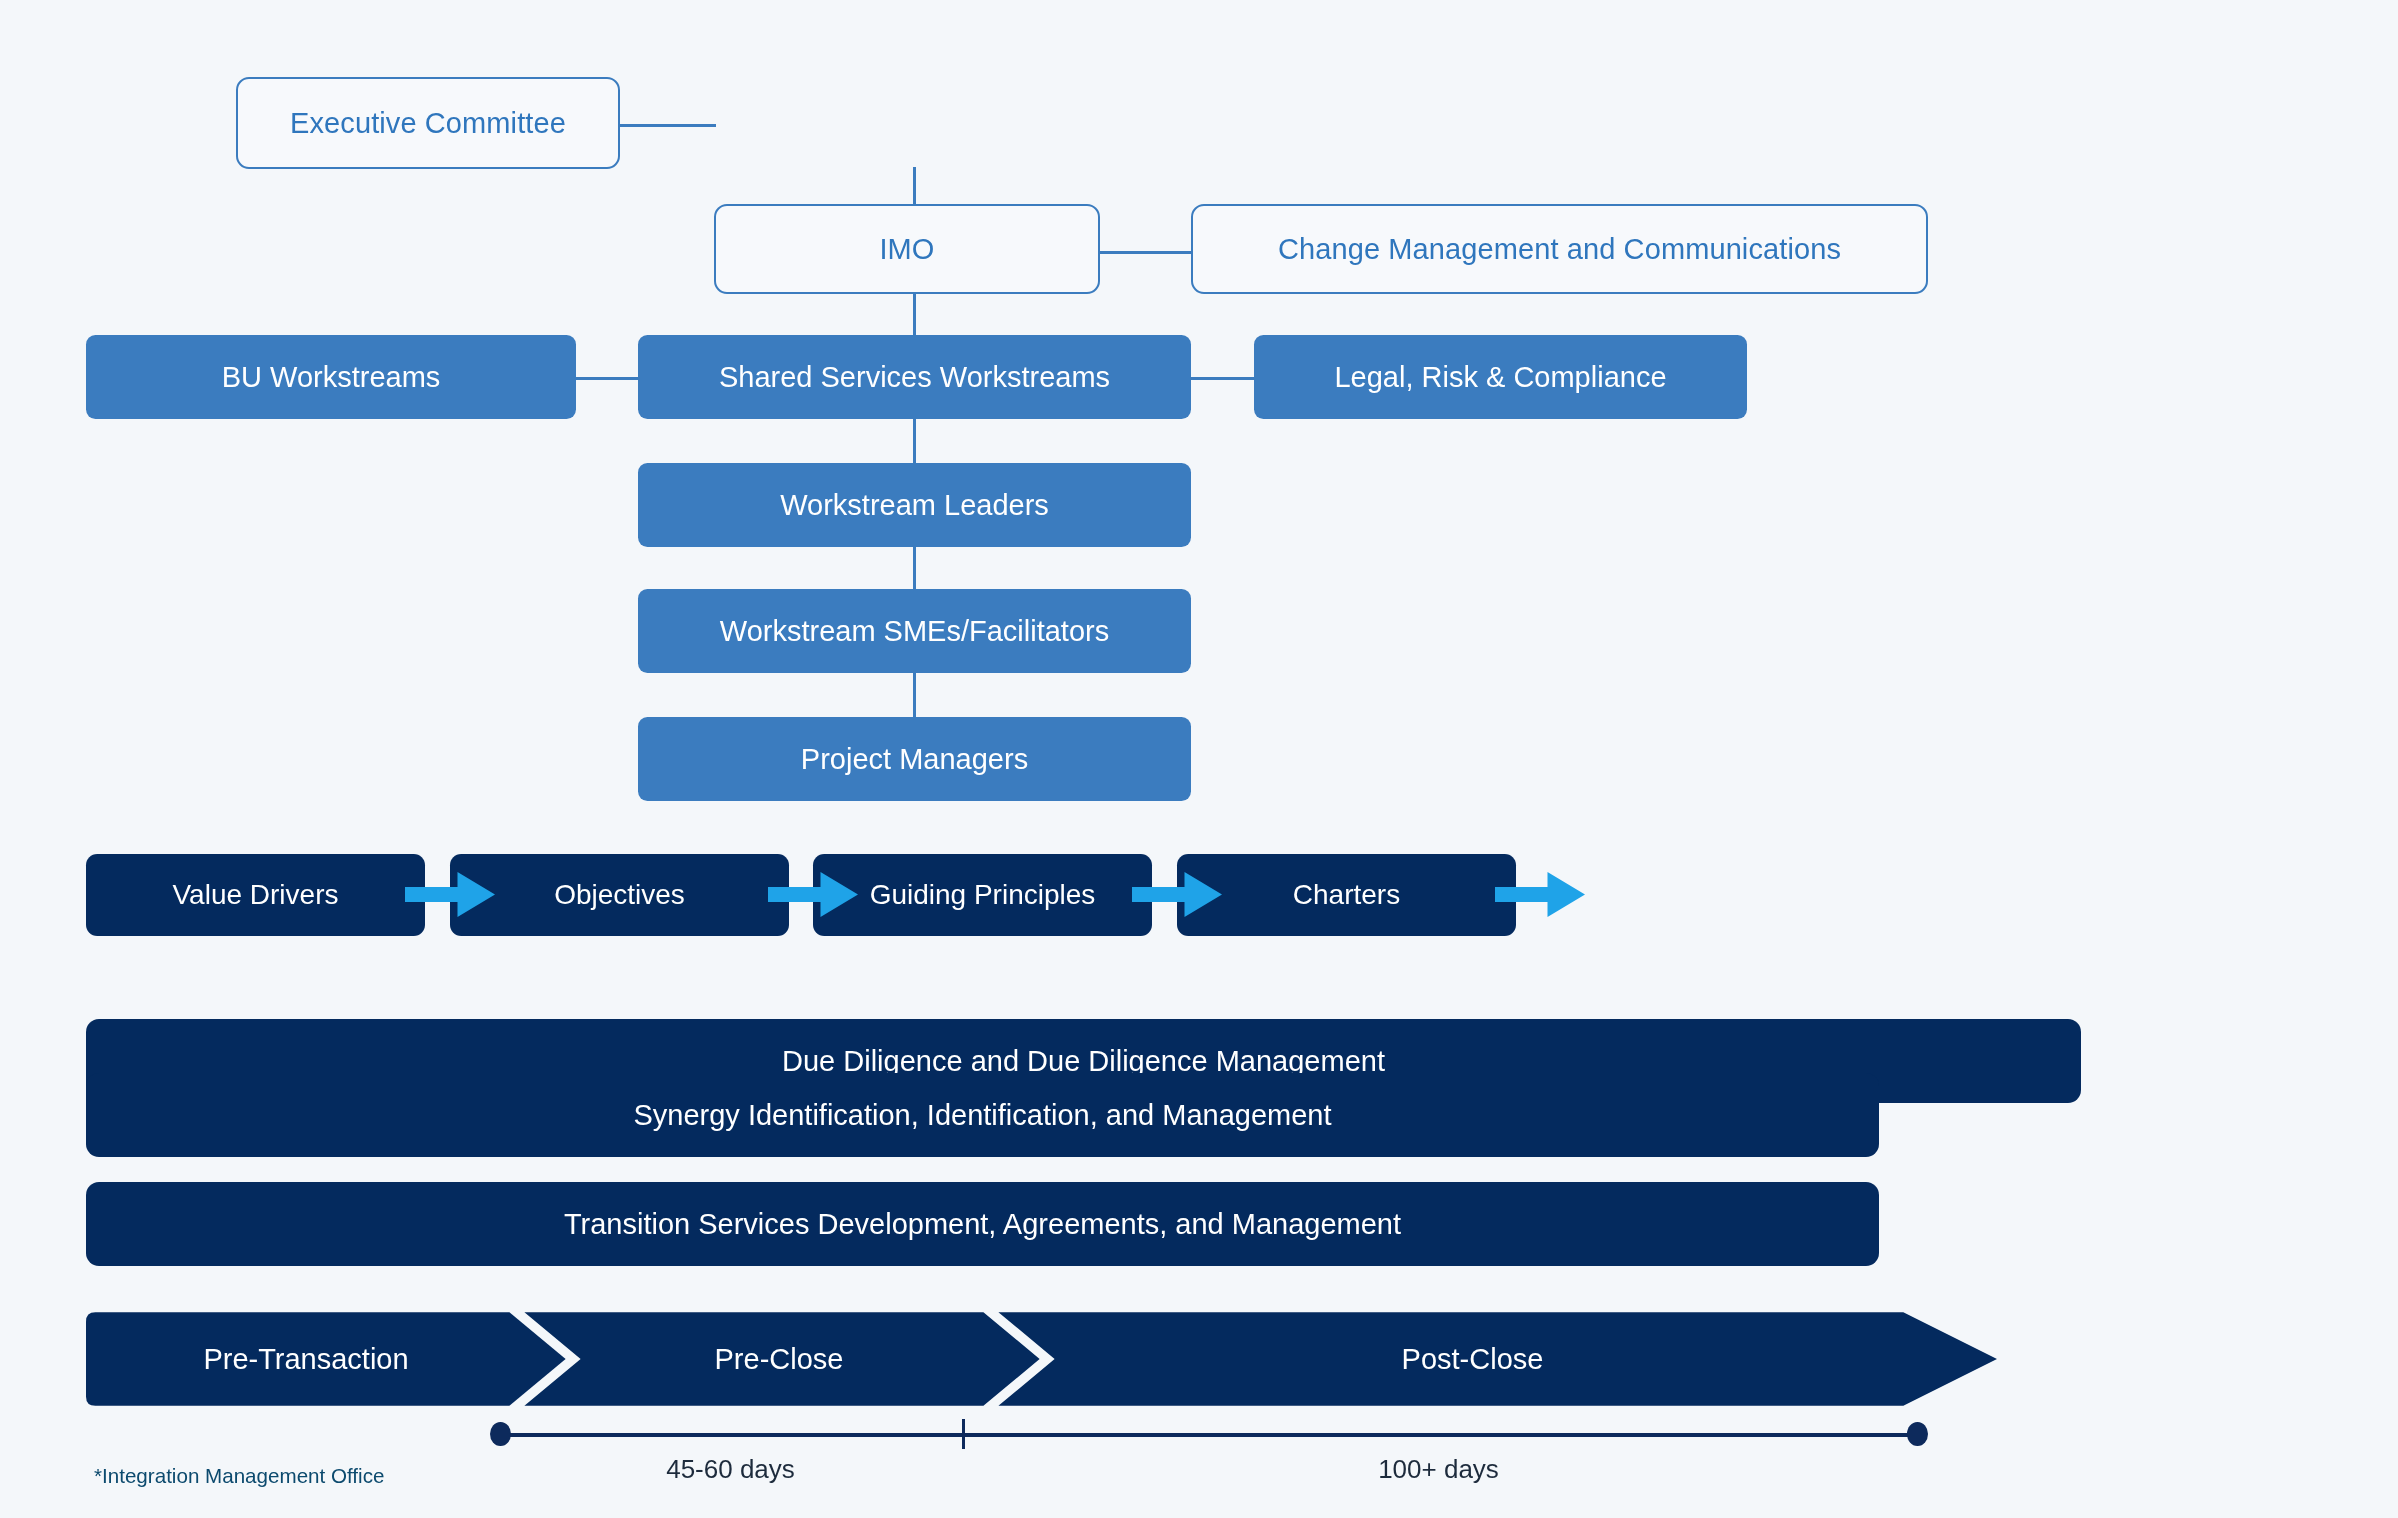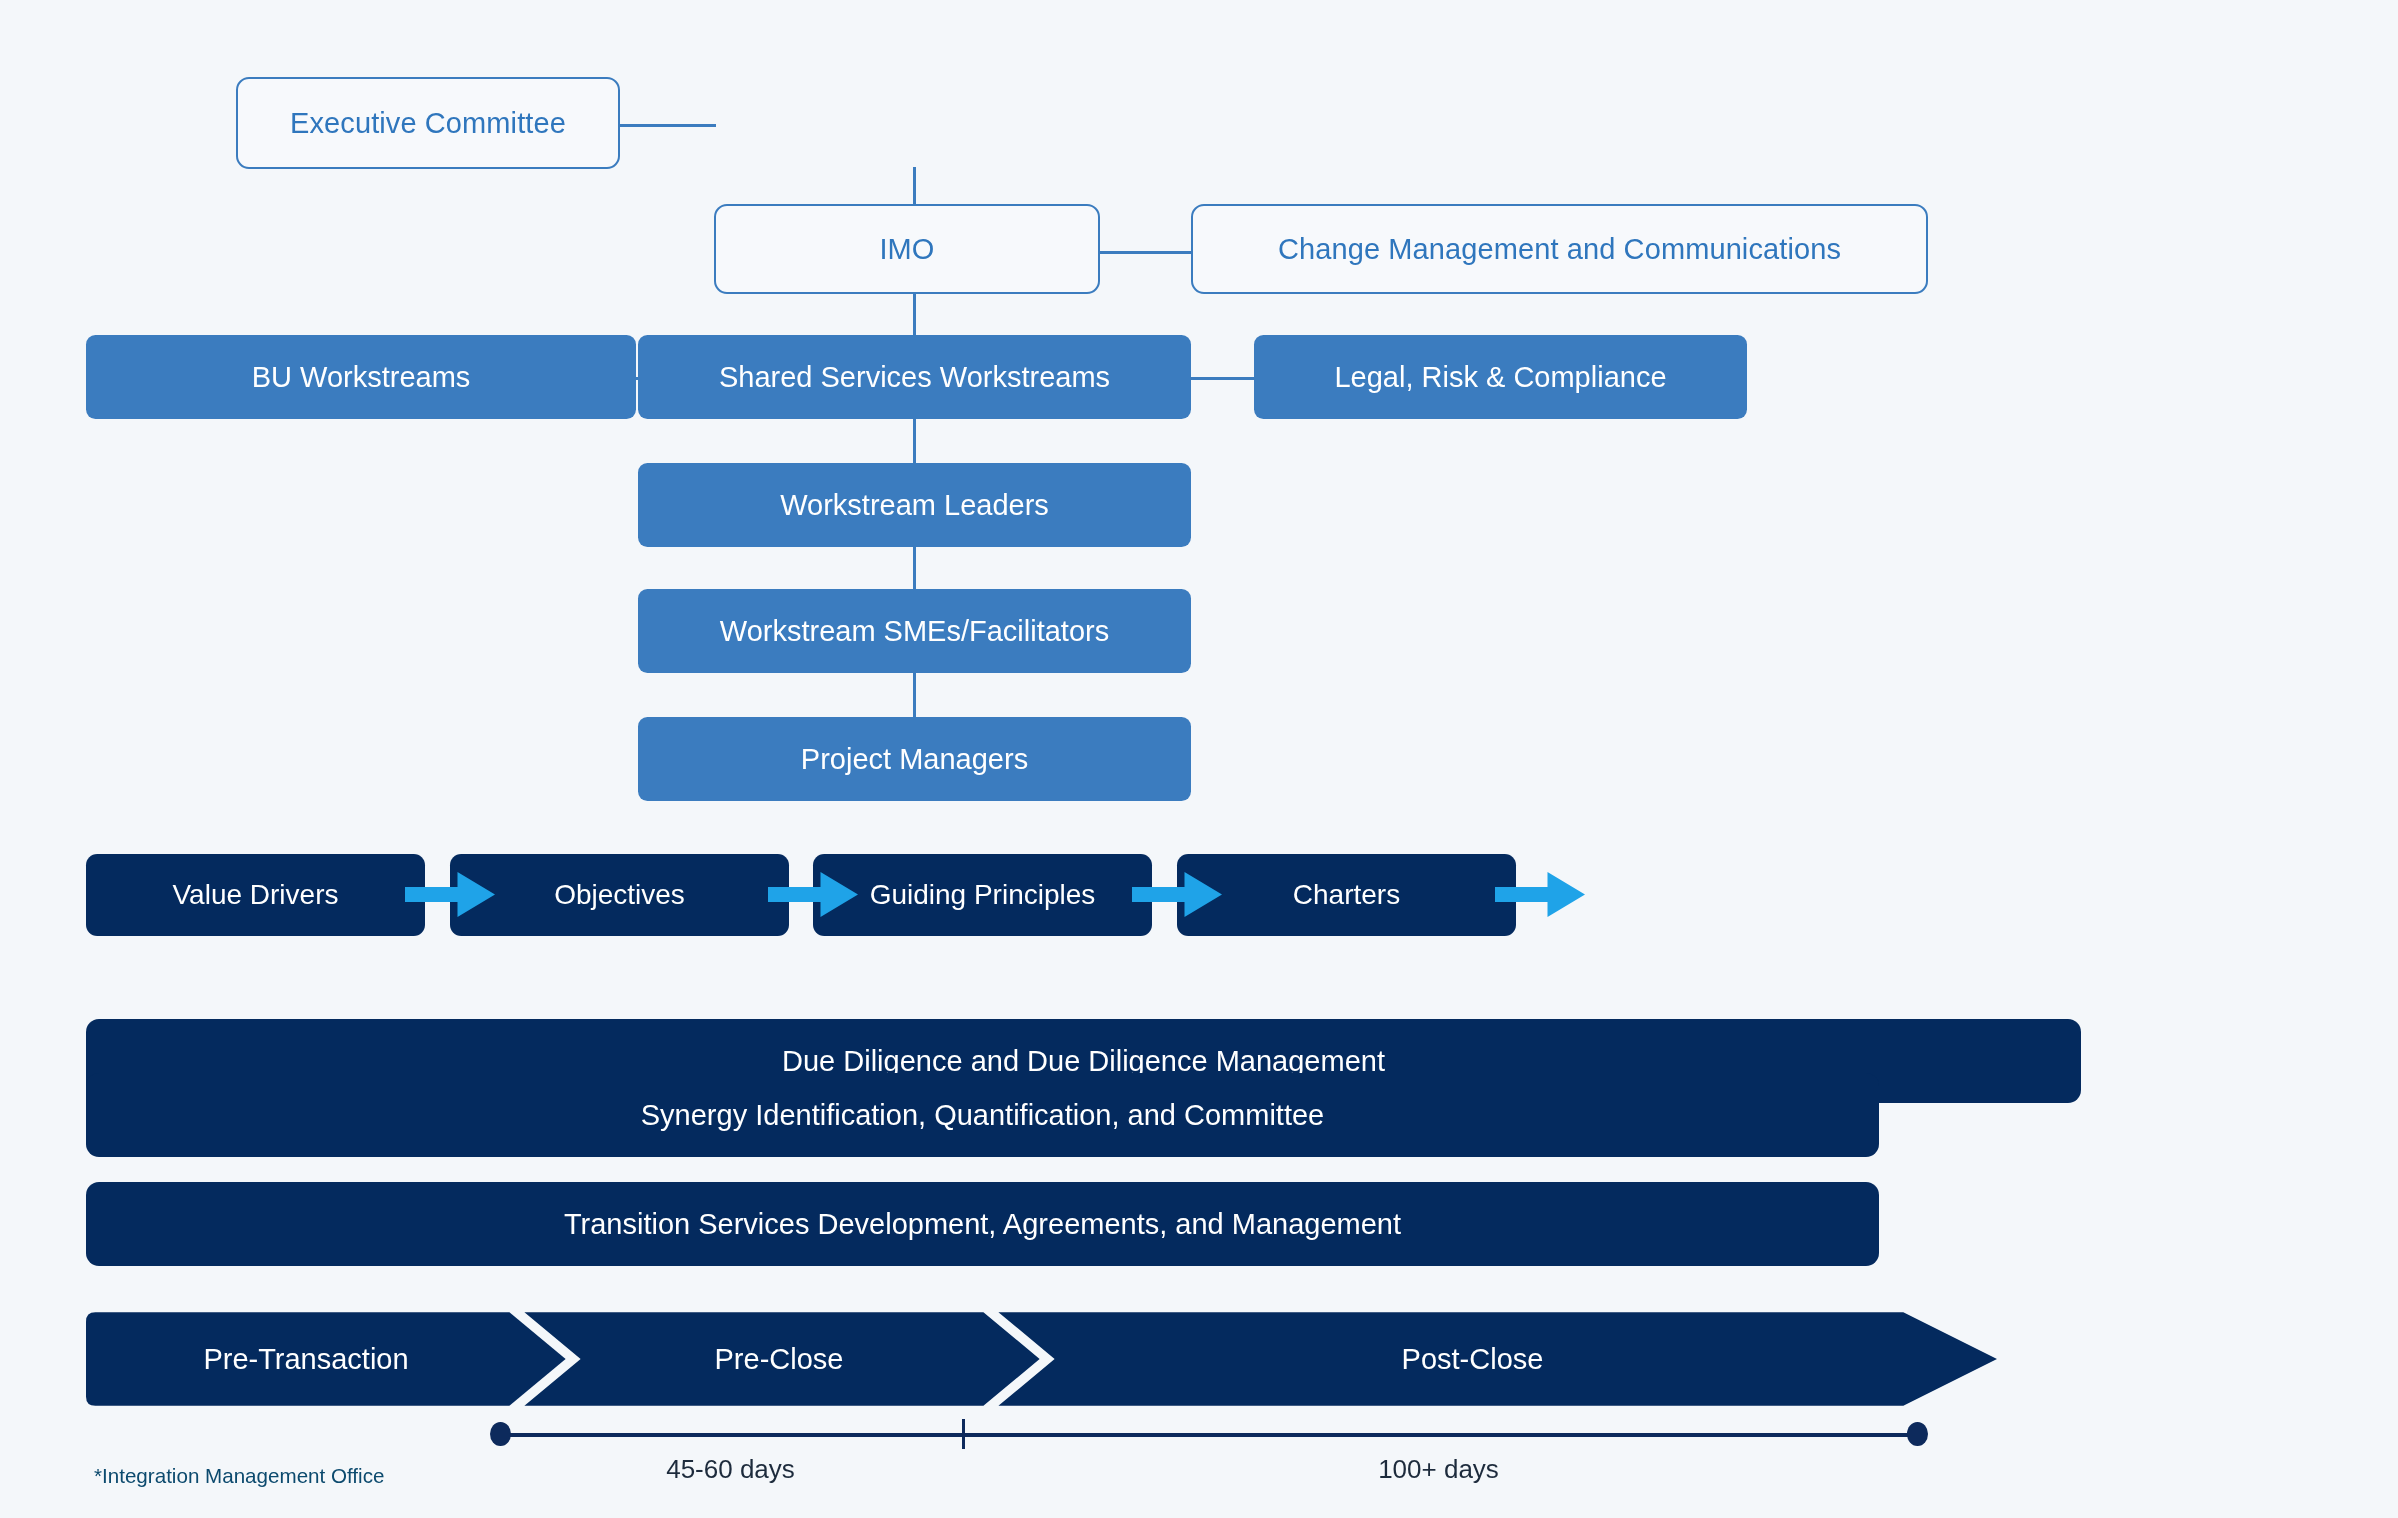--- a/index.html
+++ b/index.html
@@ -166,21 +166,21 @@
 
 
   <div class="obox" style="left:714px; top:204px; width:386px; height:90px;">
     <span>IMO</span>
   </div>
 
   <div class="obox" style="left:1191px; top:204px; width:737px; height:90px;">
     <span>Change Management and Communications</span>
   </div>
 
-  <div class="bbox" style="left:86px; top:335px; width:550px; height:84px;">
+  <div class="bbox" style="left:86px; top:335px; width:490px; height:84px;">
     <span>BU Workstreams</span>
   </div>
 
   <div class="bbox" style="left:638px; top:335px; width:553px; height:84px;">
     <span>Shared Services Workstreams</span>
   </div>
 
   <div class="bbox" style="left:1254px; top:335px; width:493px; height:84px;">
     <span>Legal, Risk &amp; Compliance</span>
   </div>
@@ -220,21 +220,21 @@
     <path d="M0 16 H56 V0 L96 24 L56 48 V32 H0 Z" fill="#1fa3e8"></path>
   </svg>
   <svg class="chain-arrow" style="left:1495px; top:872px;" width="90" height="45" viewBox="0 0 96 48">
     <path d="M0 16 H56 V0 L96 24 L56 48 V32 H0 Z" fill="#1fa3e8"></path>
   </svg>
 
   <div class="wbar" style="left:86px; top:1019px; width:1995px; height:84px;">
     <span>Due Diligence and Due Diligence Management</span>
   </div>
   <div class="wbar" style="left:86px; top:1073px; width:1793px; height:84px;">
-    <span>Synergy Identification, Quantification, and Committee</span>
+    <span>Synergy Identification, Identification, and Management</span>
   </div>
   <div class="wbar" style="left:86px; top:1182px; width:1793px; height:84px;">
     <span>Transition Services Development, Agreements, and Management</span>
   </div>
 
   <div id="phase-band">
     <svg width="1911" height="94" viewBox="0 0 2040 100" style="display:block;">
 
       <path d="M10 0 H452 L512 50 L452 100 H10 Q0 100 0 90 V10 Q0 0 10 0 Z" fill="#042a5e"></path>
 

